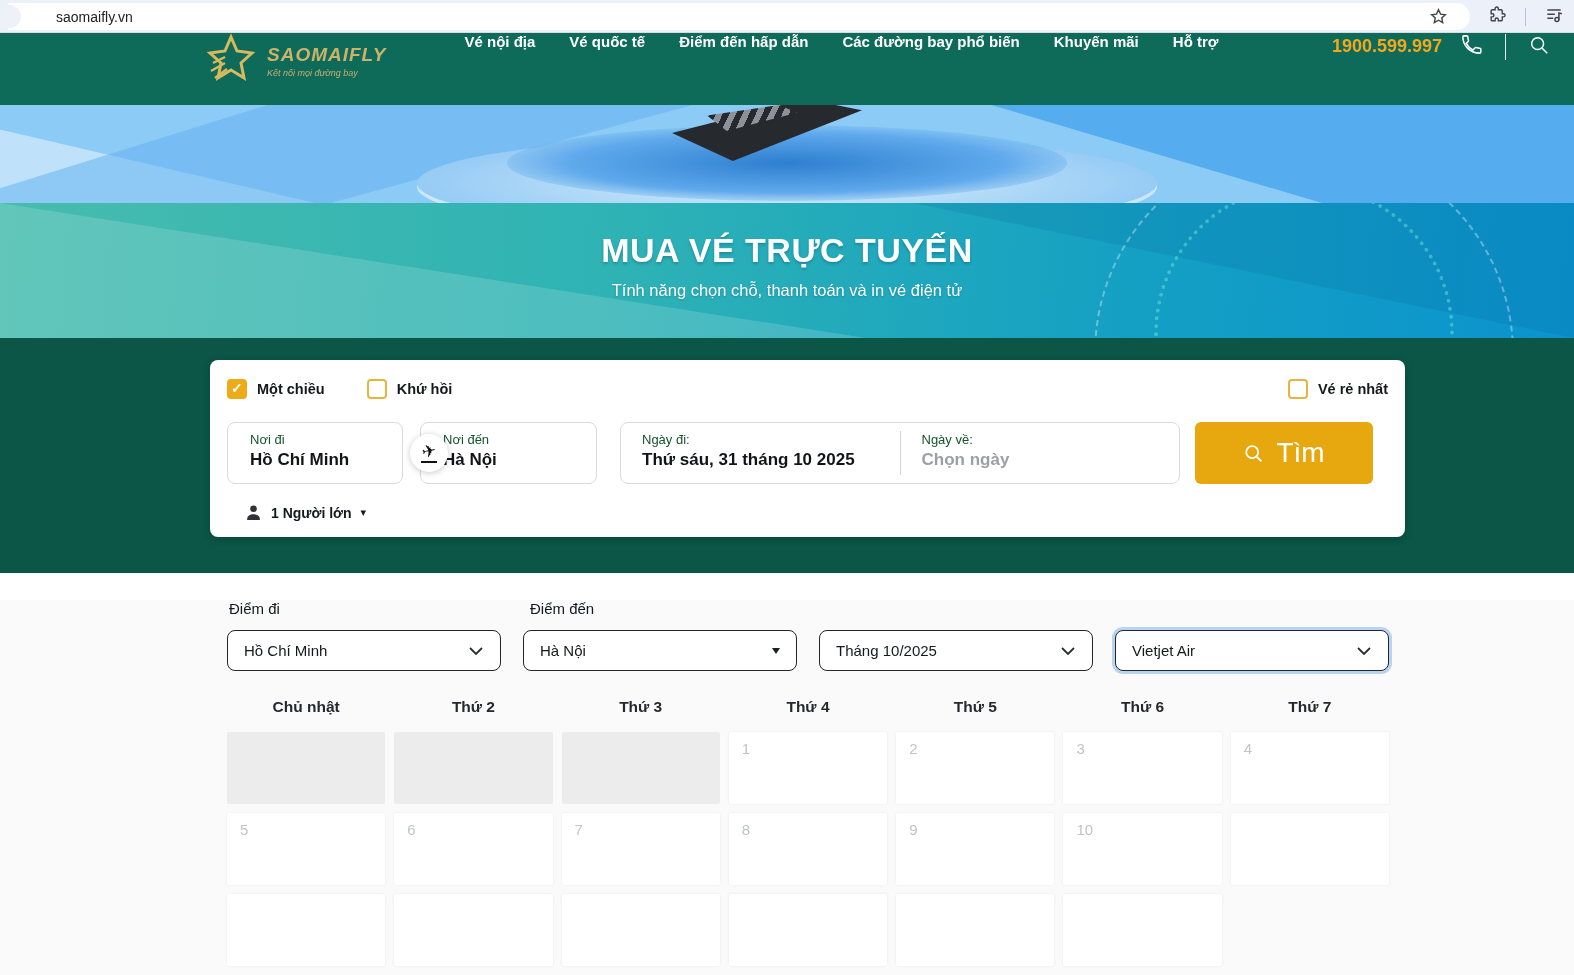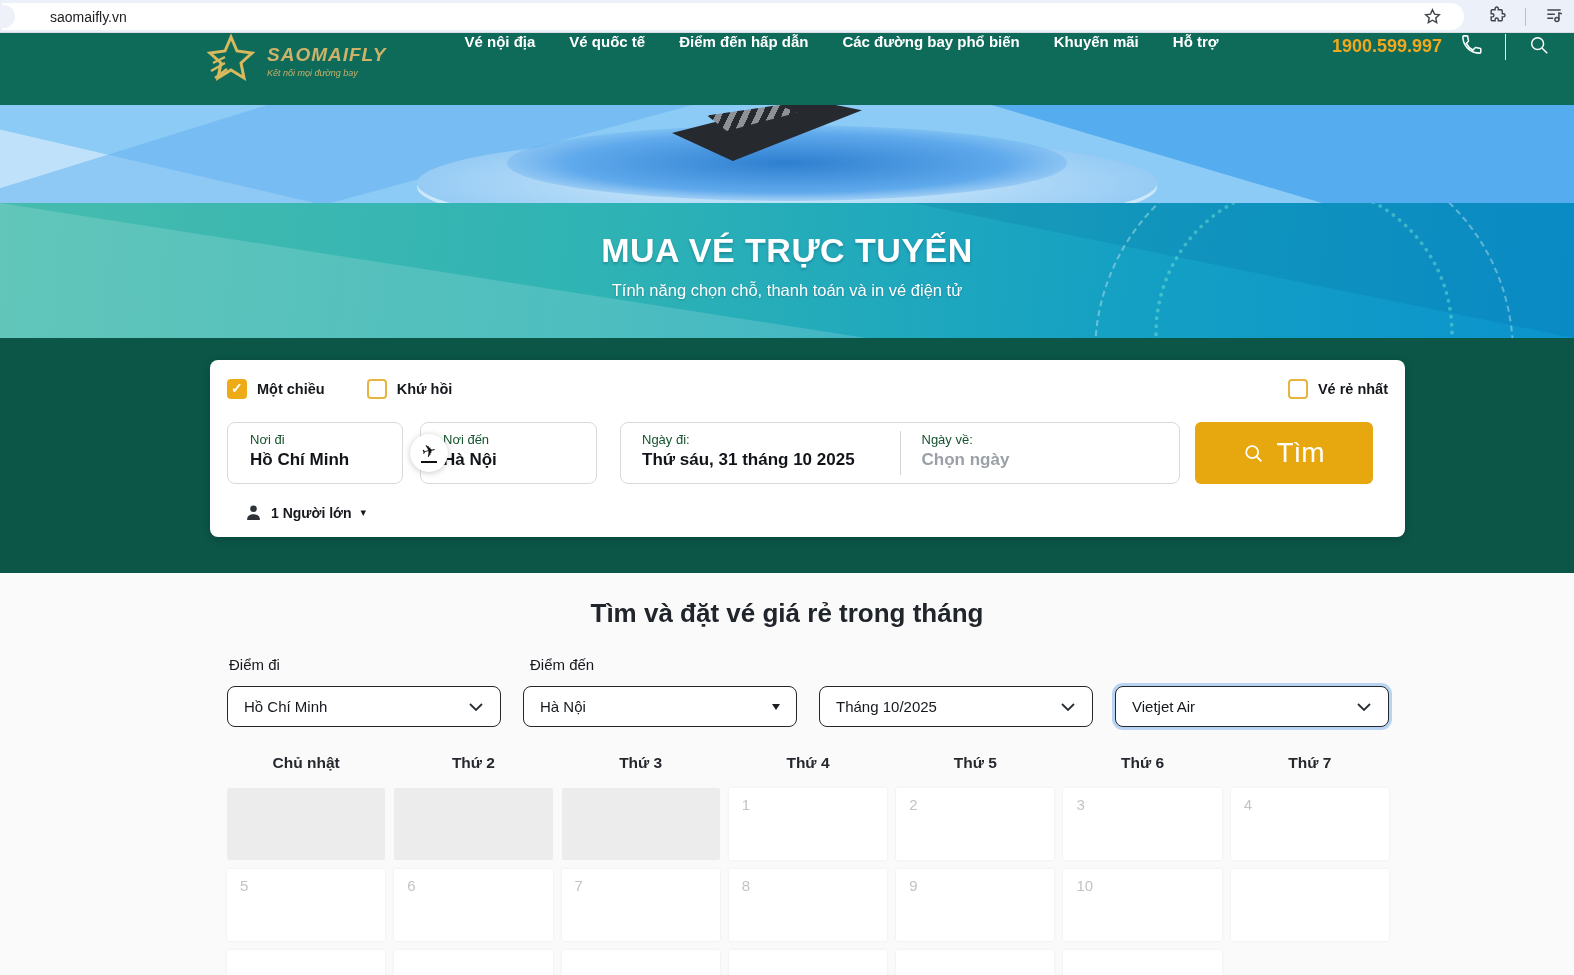--- a/index.html
+++ b/index.html
@@ -1,20 +1,20 @@
 <!DOCTYPE html>
 <html><head>
 <meta charset="utf-8">
 <style>
   * { margin:0; padding:0; box-sizing:border-box; }
   html,body { width:1574px; height:975px; overflow:hidden; font-family:"Liberation Sans", sans-serif; background:#fff; }
 
   
   .browser-bar { position:relative; height:33px; background:#ecf0f9; border-bottom:1px solid #d9dce3; }
-  .omnibox { position:absolute; left:2px; top:3px; height:27px; width:1462px; background:#fff; border-radius:0 14px 14px 0; display:flex; align-items:center; }
+  .omnibox { position:absolute; left:8px; top:3px; height:27px; width:1462px; background:#fff; border-radius:0 14px 14px 0; display:flex; align-items:center; }
   .favicon-circle { position:absolute; left:-10px; top:2px; width:23px; height:23px; border-radius:50%; background:#eef1f7; }
   .url-text { margin-left:48px; font-size:14px; color:#202124; }
   .omni-star { position:absolute; right:22px; top:4px; }
   .bar-icons { position:absolute; right:10px; top:0; height:33px; display:flex; align-items:center; gap:18px; }
   .bar-divider { width:1px; height:18px; background:#aec2e8; }
   .icon-line { stroke:#41454b; stroke-width:1.8; fill:none; }
 
   
   .site-header { height:72px; background:#0e6a59; display:flex; align-items:flex-start; padding:0 24px 0 205px; }
   .logo { display:flex; align-items:center; gap:10px; }
@@ -244,21 +244,20 @@
           <circle cx="8" cy="4.4" r="3.1" fill="#2f3338"></circle>
           <path d="M2 14.5c0-3.2 2.7-4.8 6-4.8s6 1.6 6 4.8v.5H2z" fill="#2f3338"></path>
         </svg>
       <span class="pax-label">1 Người lớn</span>
       <span class="caret-down">▾</span>
     </div>
   </div>
 </section>
 
 <section class="month-section">
-  <h2 class="month-title">Tìm và đặt vé giá rẻ trong tháng</h2>
   <div class="month-inner">
     <div class="labels-row">
       <span class="select-label label-from">Điểm đi</span>
       <span class="select-label label-to">Điểm đến</span>
     </div>
     <div class="selects-row">
       <div class="select-box">
         <span>Hồ Chí Minh</span>
         <span class="sel-caret">
           <svg width="16" height="10" viewBox="0 0 16 10">

